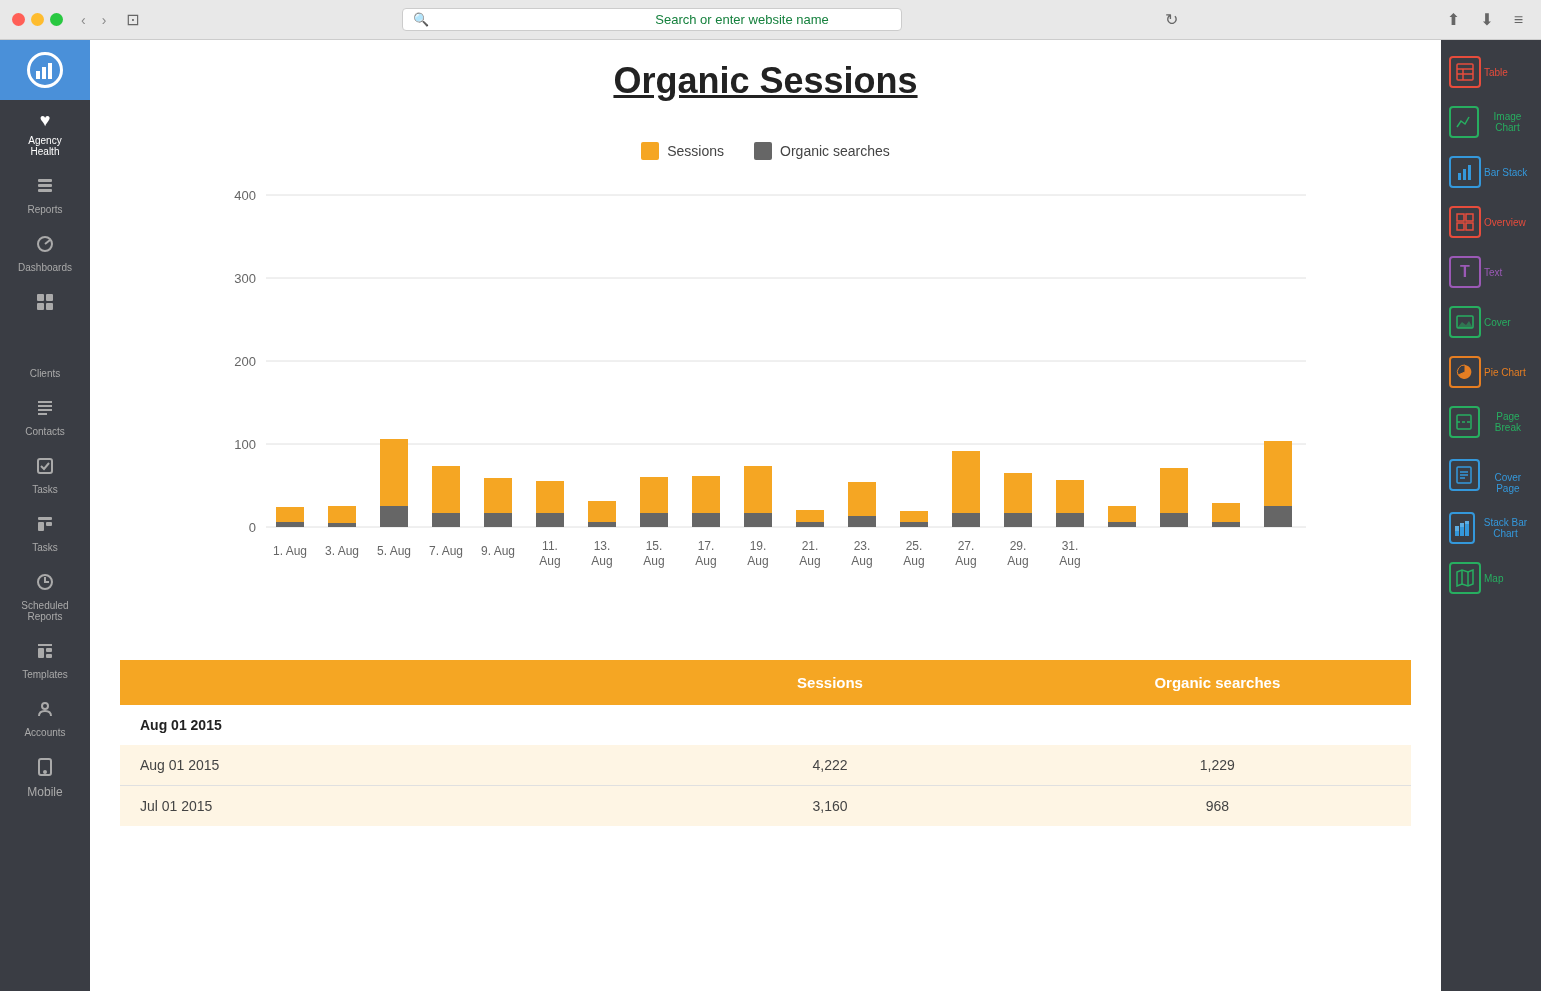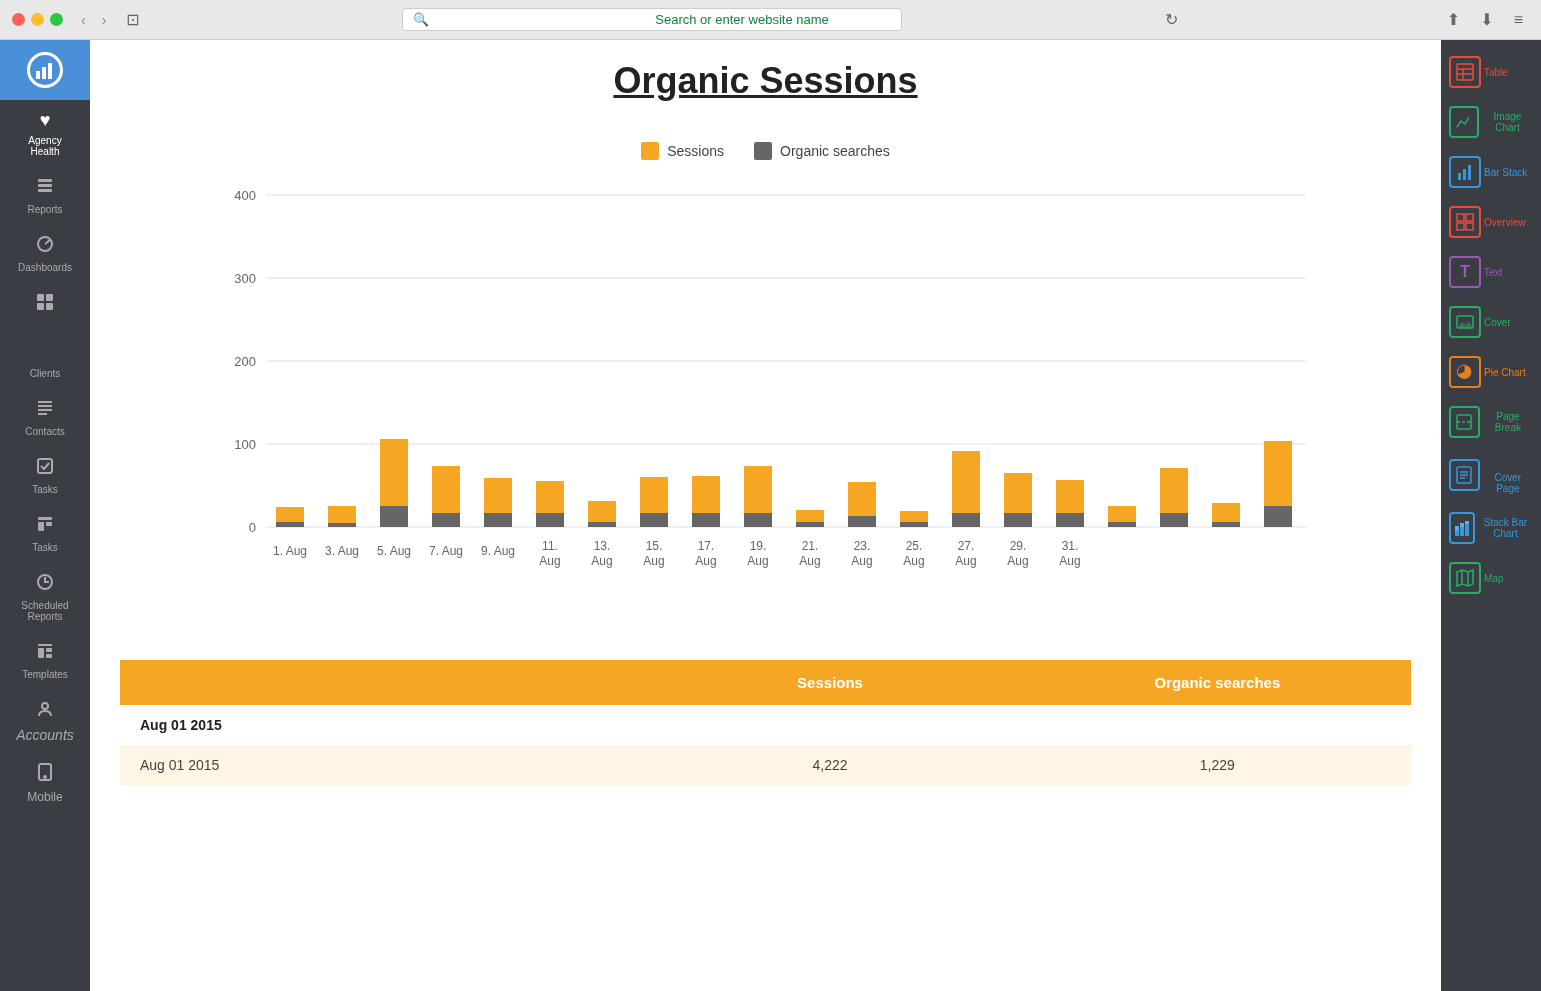--- a/index.html
+++ b/index.html
@@ -189,21 +189,21 @@
       </span>
       <span style="font-size:10px;">Templates</span>
     </div>
     <div class="sidebar-item">
       <span class="icon">
         <svg width="18" height="18" viewBox="0 0 18 18" fill="none" stroke="#aaa" stroke-width="2">
             <circle cx="9" cy="6" r="3"></circle>
             <path d="M3 16 Q3 11 9 11 Q15 11 15 16"></path>
           </svg>
       </span>
-      <span style="font-size:14px;font-style:italic;">Accounts</span>
+      <span style="font-size:10px;">Accounts</span>
     </div>
     <div class="sidebar-item">
       <span class="icon">
         <svg width="14" height="18" viewBox="0 0 14 18" fill="none" stroke="#aaa" stroke-width="2">
             <rect x="1" y="1" width="12" height="16" rx="2"></rect>
             <circle cx="7" cy="14" r="1" fill="#aaa"></circle>
           </svg>
       </span>
       <span style="font-size:12px;">Mobile</span>
     </div>
@@ -339,20 +339,25 @@
       </thead>
       <tbody>
         <tr class="group-header">
           <td colspan="3">Aug 01 2015</td>
         </tr>
         <tr class="data-row" style="background:#fef5e4;">
           <td>Aug 01 2015</td>
           <td>4,222</td>
           <td>1,229</td>
         </tr>
+        <tr class="data-row divider-row">
+          <td>Jul 01 2015</td>
+          <td>3,160</td>
+          <td>968</td>
+        </tr>
       </tbody>
     </table>
   </div>
 
   <div class="right-panel">
     <div class="panel-item">
       <div class="panel-icon" style="border-color:#e74c3c; color:#e74c3c;">
         <svg width="18" height="18" viewBox="0 0 18 18" fill="none" stroke="#e74c3c" stroke-width="1.5">
             <rect x="1" y="1" width="16" height="16" rx="1"></rect>
             <line x1="1" y1="6" x2="17" y2="6"></line>

